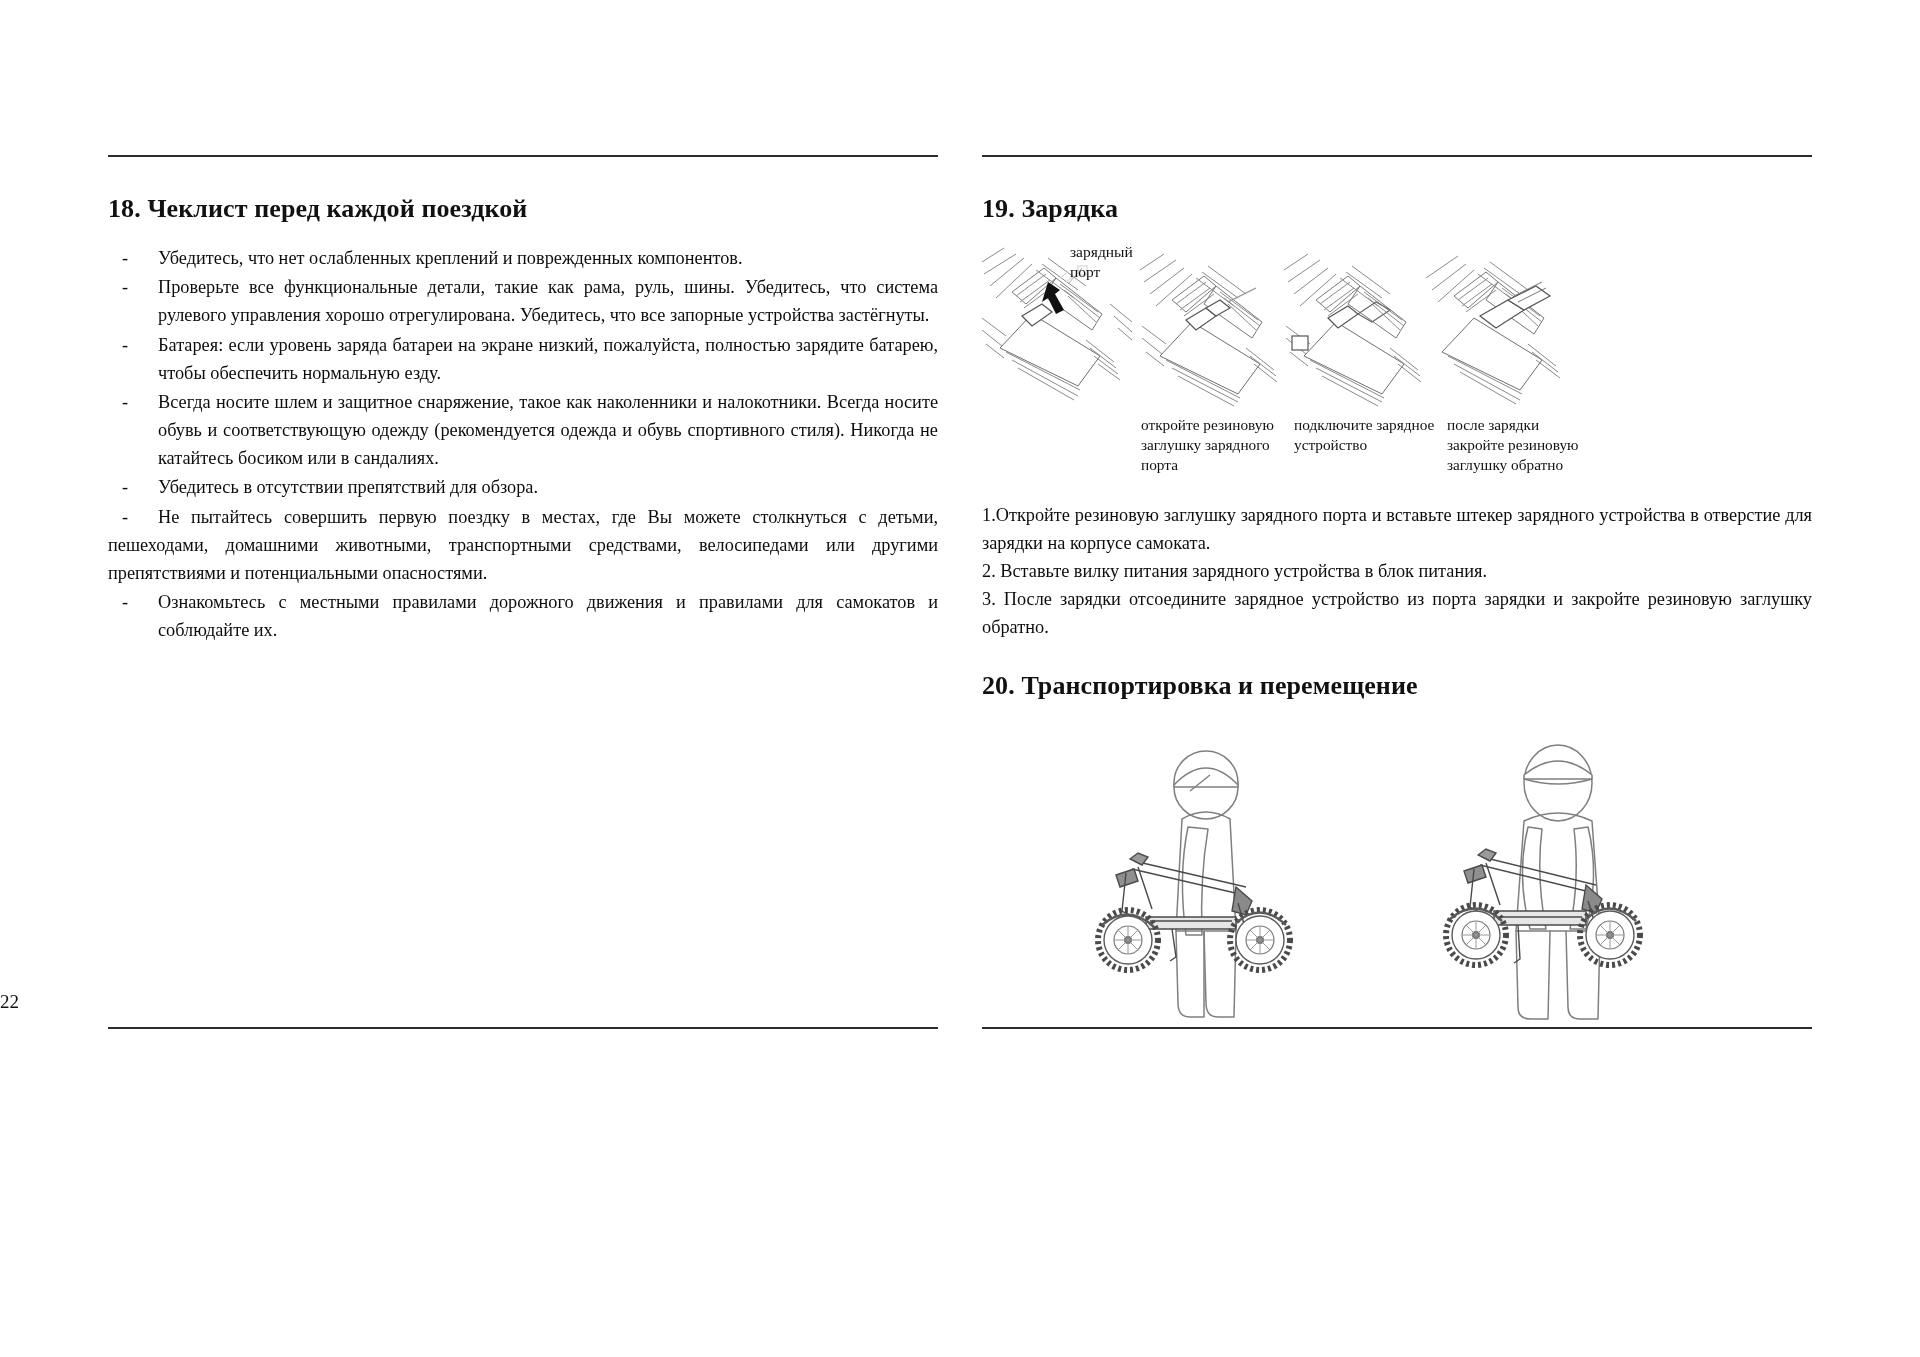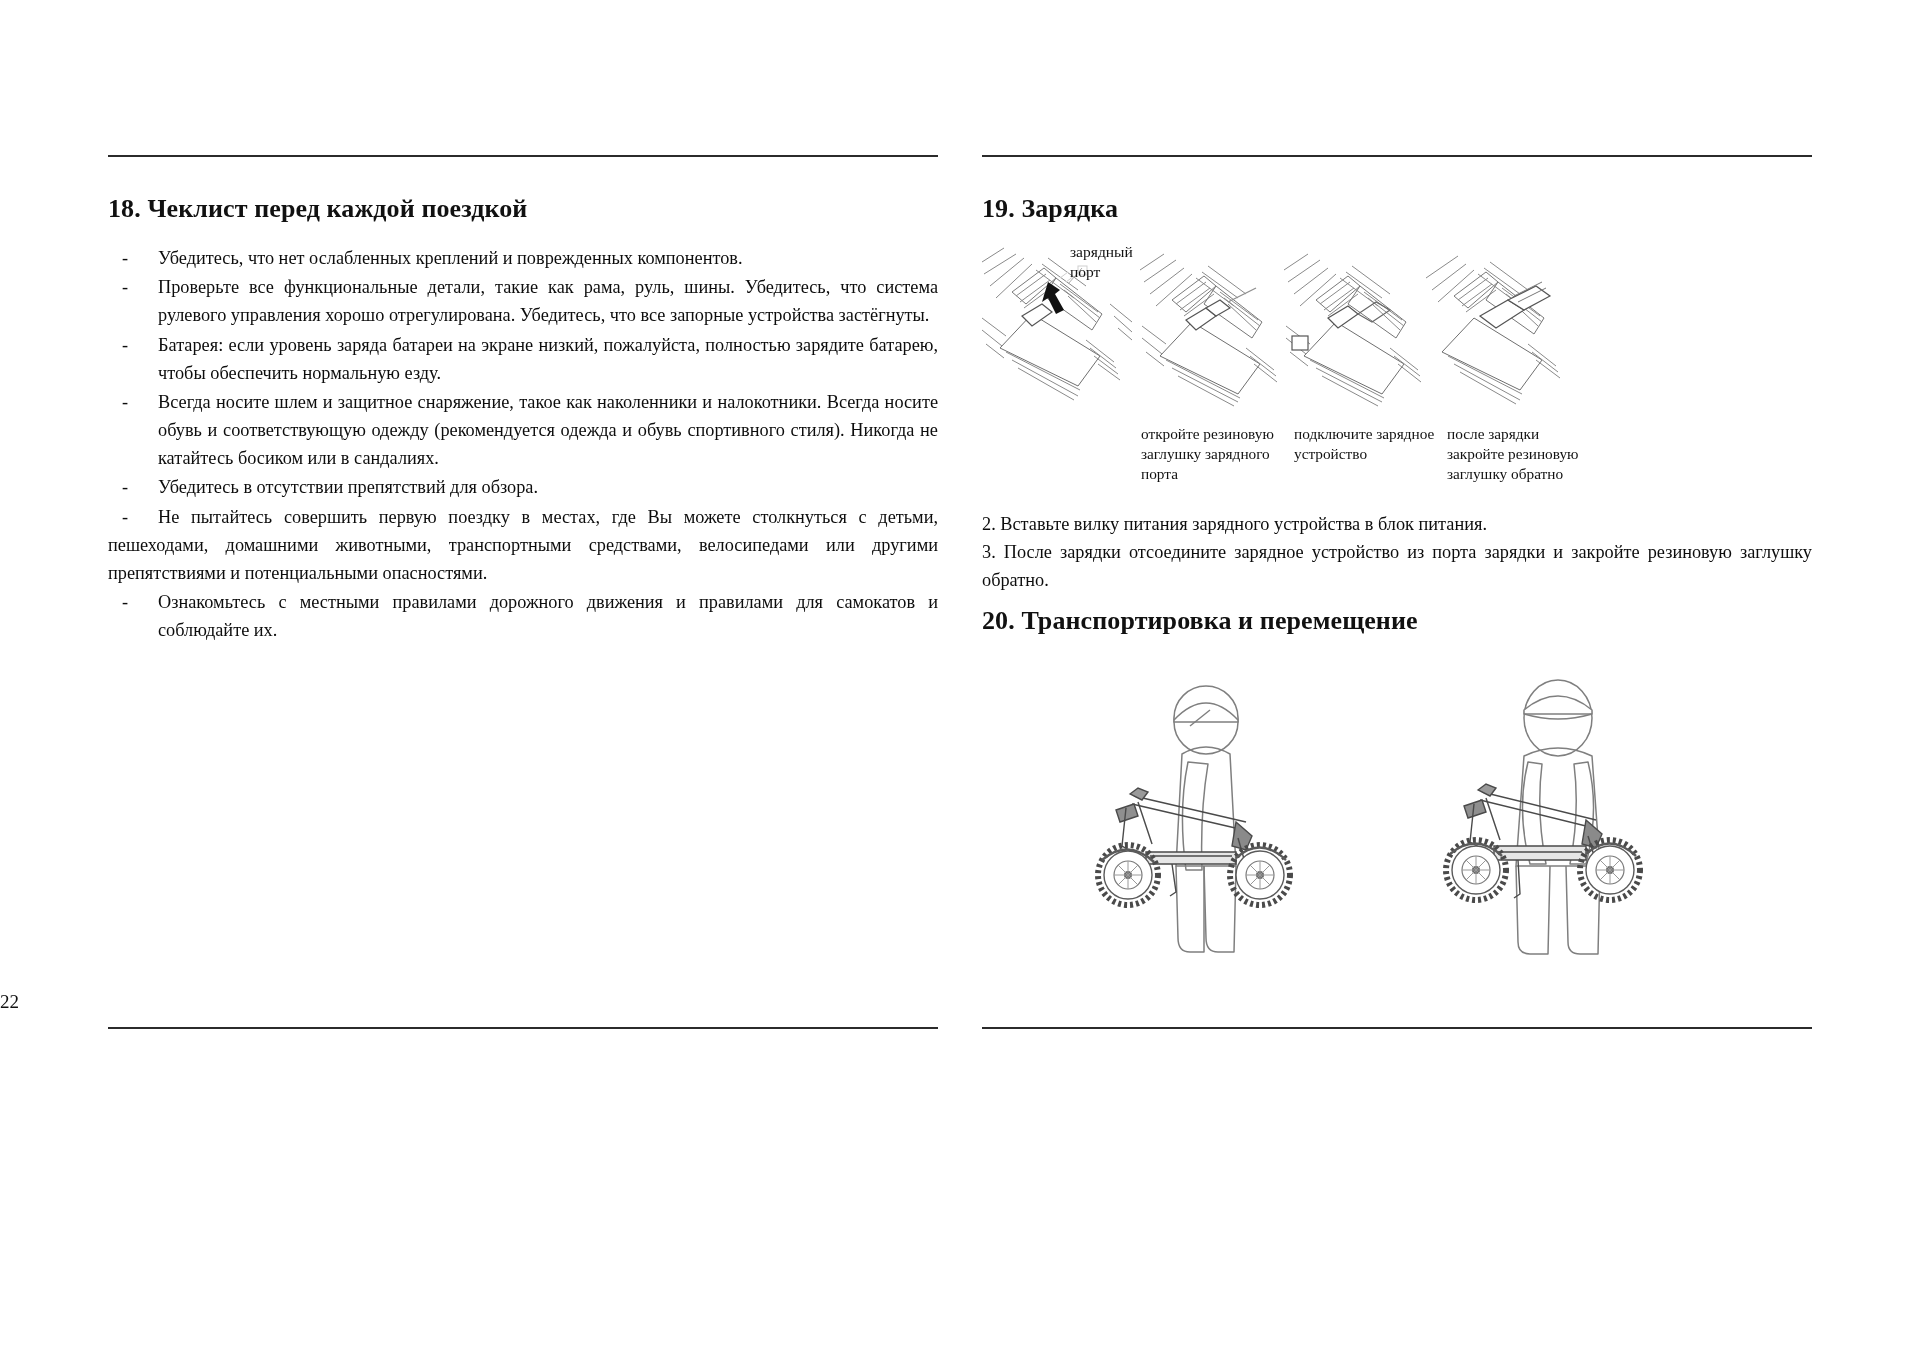--- a/index.html
+++ b/index.html
@@ -44,21 +44,21 @@
   .content { position: absolute; left: 108px; right: 22px; top: 180px; }
   .content-r { position: absolute; left: 22px; right: 108px; top: 180px; }
 
   h2.section-title {
     font-size: 26px;
     font-weight: bold;
     letter-spacing: 0.1px;
     margin: 14px 0 20px 0;
     color: #111;
   }
-  h2.section-title.tight { margin-top: 12px; margin-bottom: 14px; }
+  h2.section-title.tight { margin-top: 30px; margin-bottom: 14px; }
 
   ul.checklist {
     list-style: none;
     margin: 0;
     padding: 0;
   }
   ul.checklist > li {
     position: relative;
     font-size: 18.3px;
     line-height: 1.54;
@@ -113,21 +113,21 @@
     line-height: 1.3;
     color: #111;
     width: 146px;
     margin-top: 5px;
   }
   .caption.c1 { margin-left: 0; }
 
   .cap-row {
     display: flex;
     gap: 7px;
-    margin-top: 10px;
+    margin-top: 1px;
   }
   .cap-spacer { width: 152px; flex: 0 0 152px; }
 
   
   .carry-row {
     display: flex;
     justify-content: center;
     gap: 42px;
     margin-top: 34px;
   }
@@ -314,20 +314,21 @@
 
       <div class="cap-row">
         <div class="cap-spacer"></div>
         <div class="caption c1">откройте резиновую заглушку зарядного порта</div>
         <div class="caption">подключите зарядное устройство</div>
         <div class="caption">после зарядки закройте резиновую заглушку обратно</div>
       </div>
 
       <div style="height:26px"></div>
 
+      <p class="para">1.Откройте резиновую заглушку зарядного порта и вставьте штекер зарядного устройства в отверстие для зарядки на корпусе самоката.</p>
       <p class="para left-al">2. Вставьте вилку питания зарядного устройства в блок питания.</p>
       <p class="para">3. После зарядки отсоедините зарядное устройство из порта зарядки и закройте резиновую заглушку обратно.</p>
 
       <h2 class="section-title tight">20. Транспортировка и перемещение</h2>
 
 
       <div class="carry-row">
 
         <div>
           <svg width="290" height="300" viewBox="0 0 290 300" aria-hidden="true">

